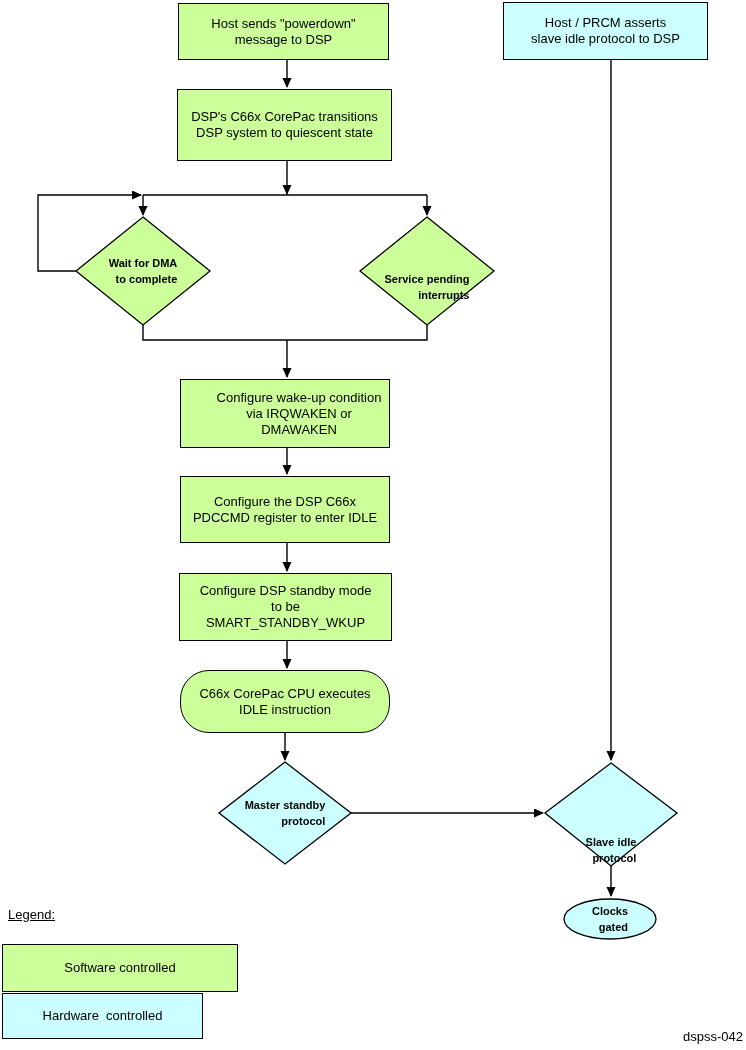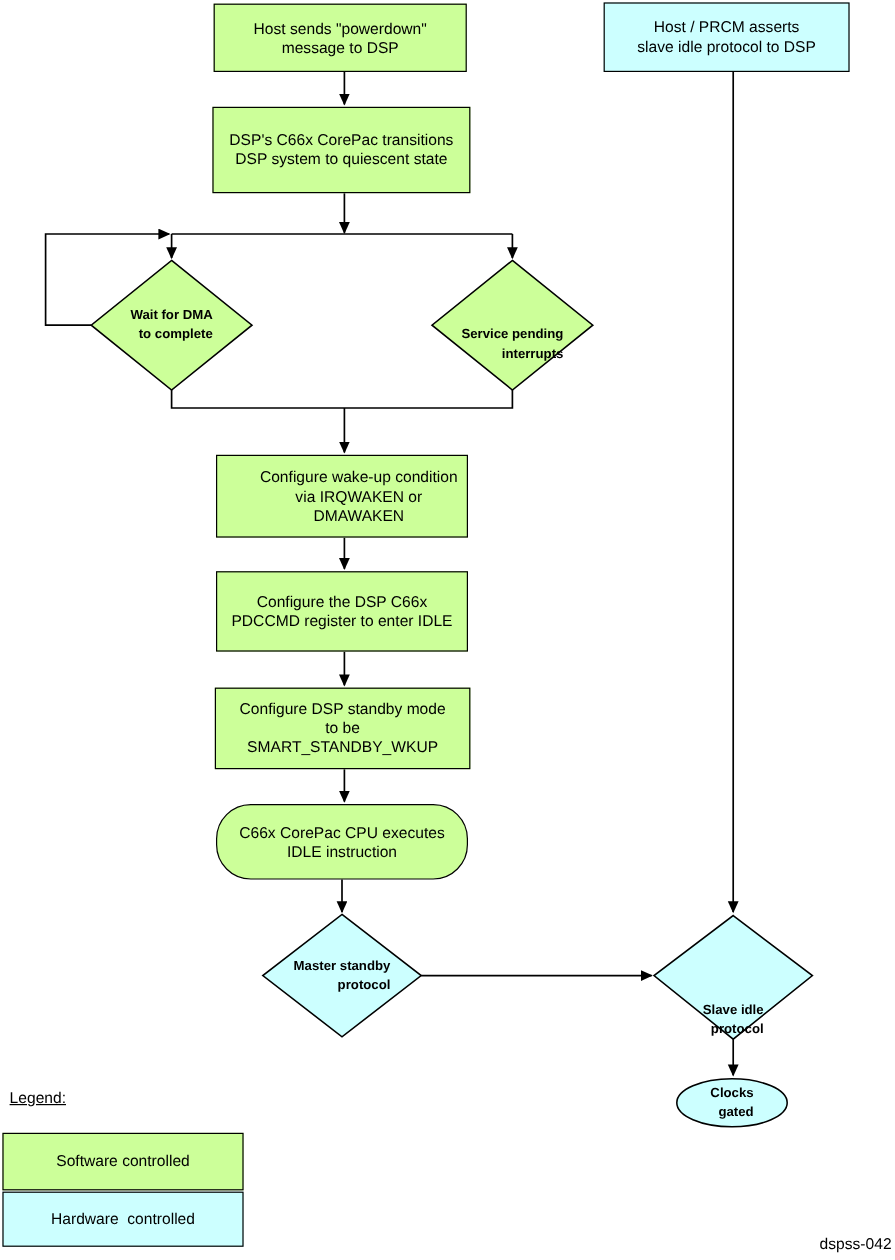--- a/index.html
+++ b/index.html
@@ -56,21 +56,21 @@
   .l-master     { left: 215px; top: 789px; width: 140px; height: 48px; }
   .l-slave      { left: 541px; top: 826px; width: 140px; height: 48px; }
   .l-clocks     { left: 564px; top: 899px; width: 92px;  height: 40px; }
   
   .legend-title {
     position: absolute;
     left: 8px; top: 907px;
     font-size: 13px;
     text-decoration: underline;
   }
-  .legend-box-sw { left: 2px; top: 944px; width: 201px; height: 48px; }
+  .legend-box-sw { left: 2px; top: 944px; width: 236px; height: 48px; }
   .legend-box-hw { left: 2px; top: 993px; width: 201px; height: 46px; }
   .legend-label { white-space: pre; }
   
   .figure-id {
     position: absolute;
     right: 3px; top: 1029px;
     font-size: 13px;
   }
 </style>
 </head>

